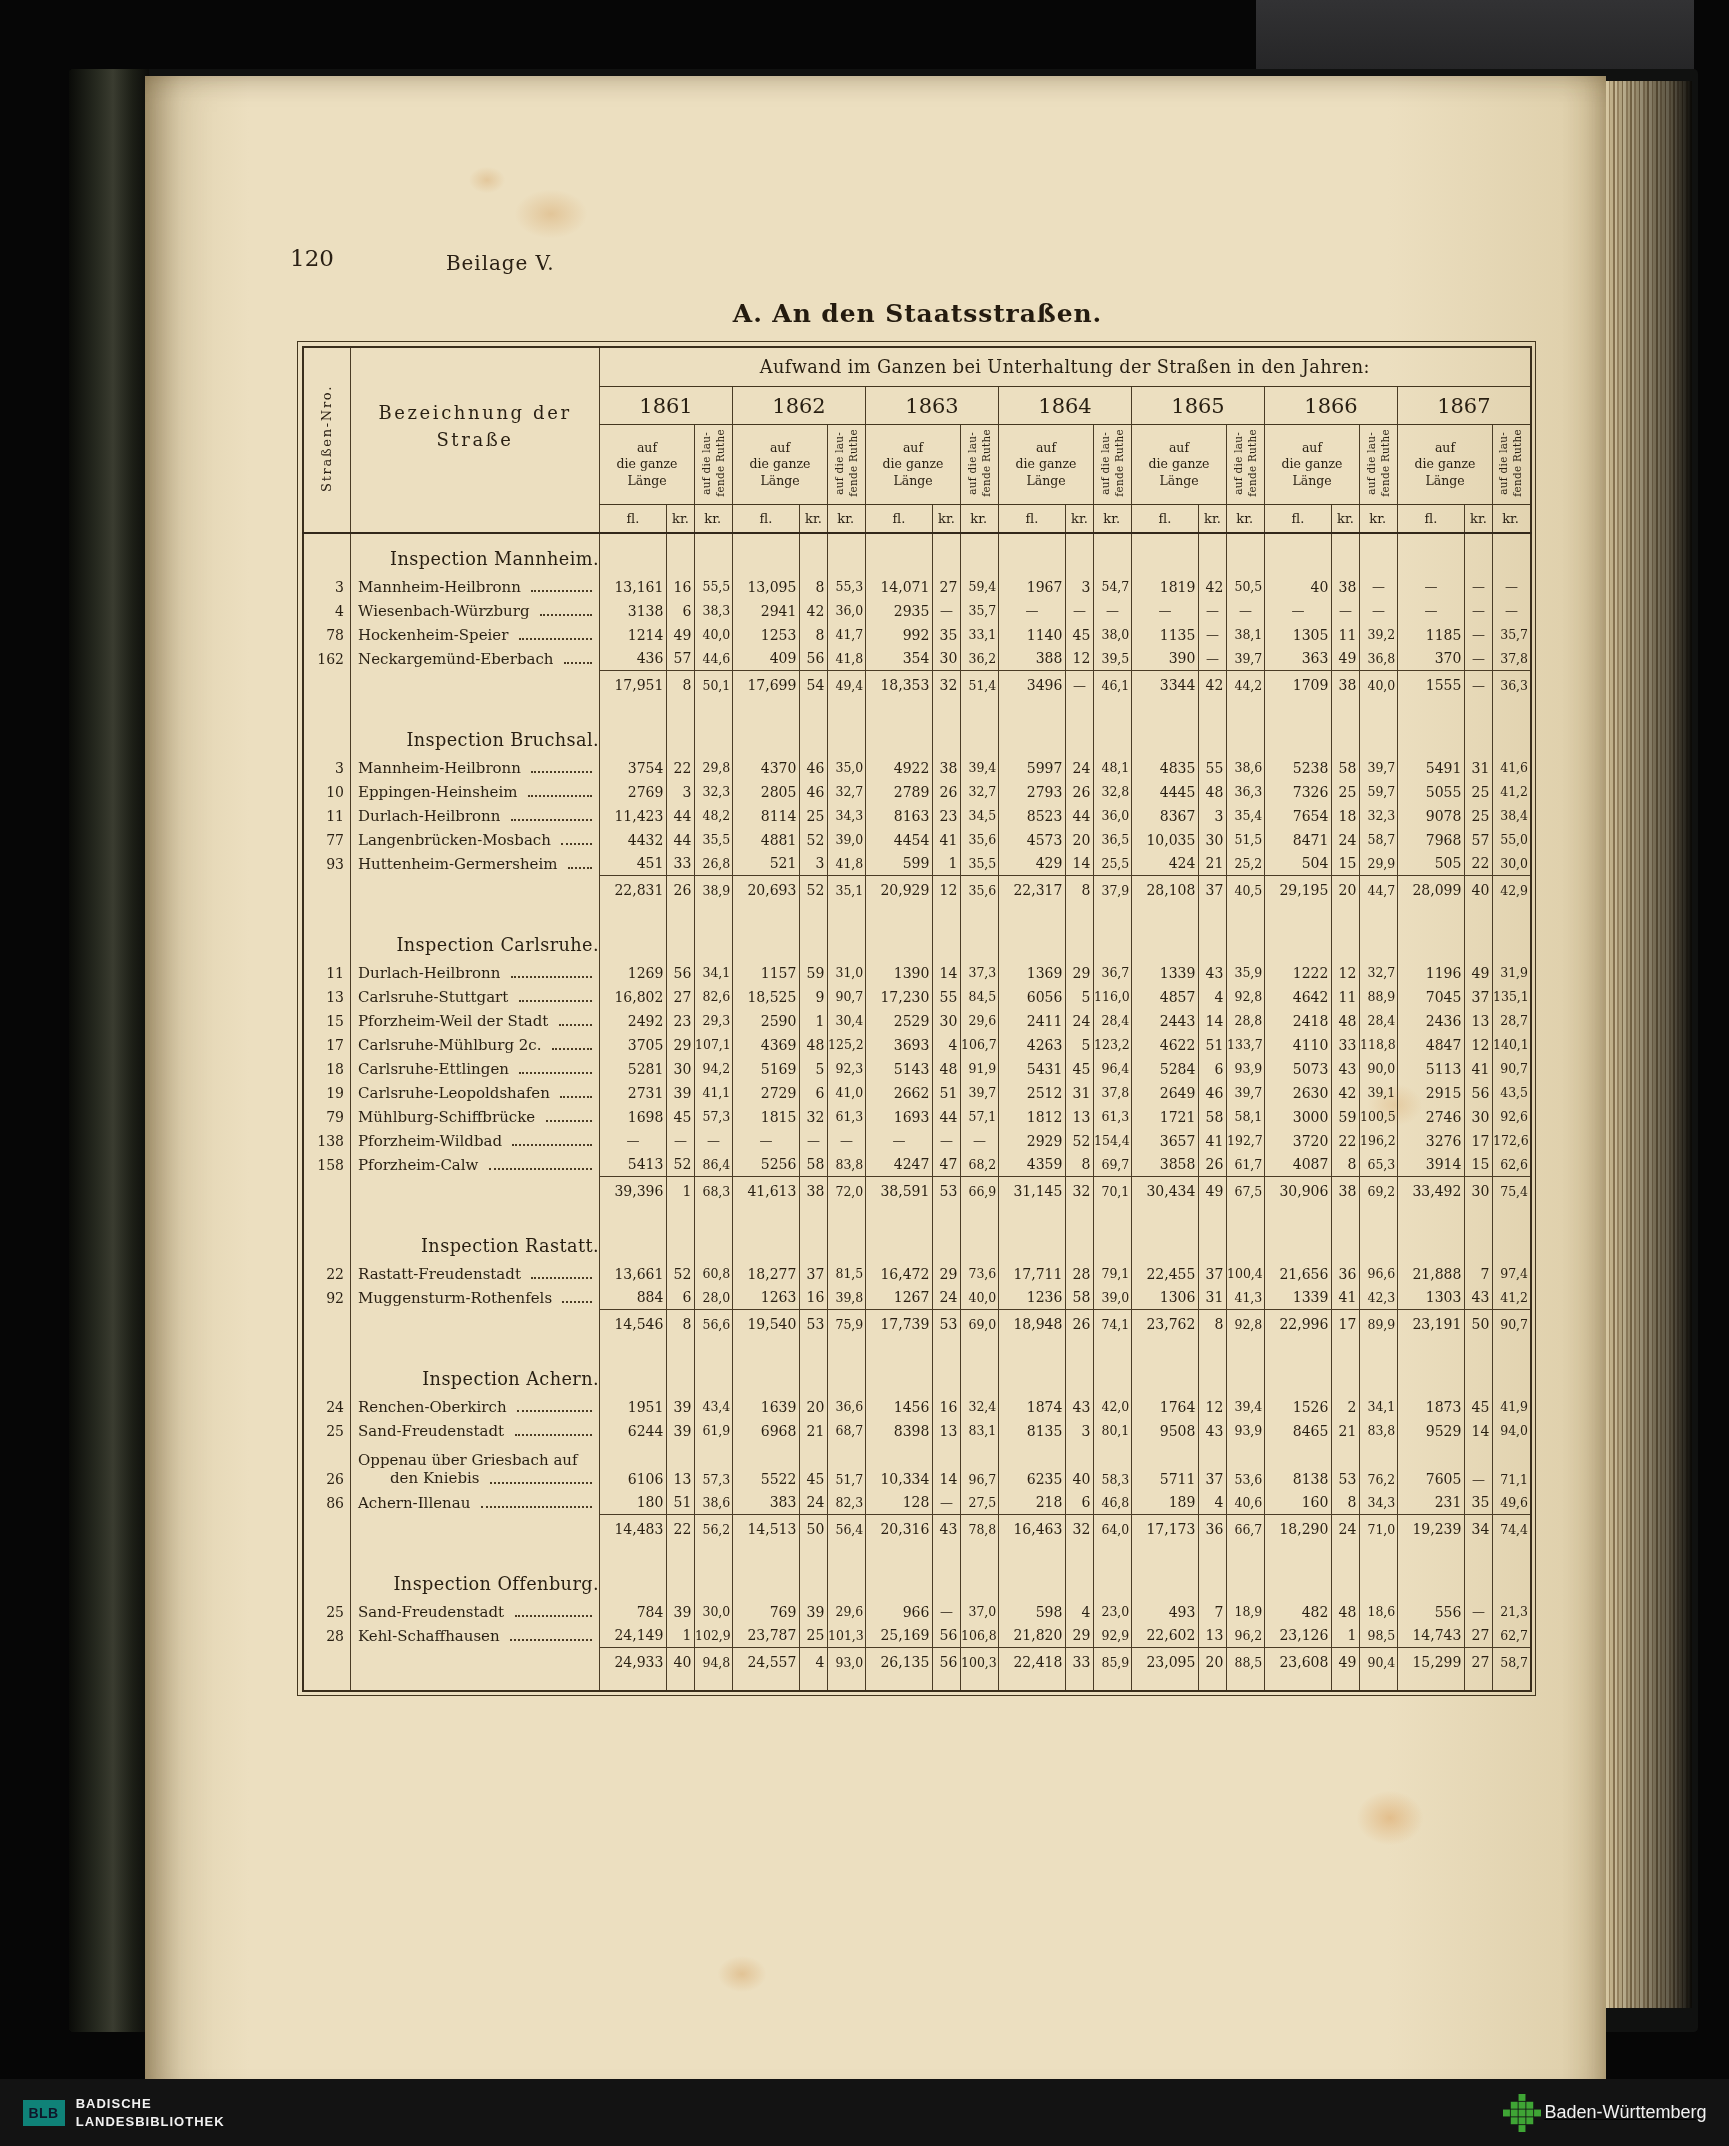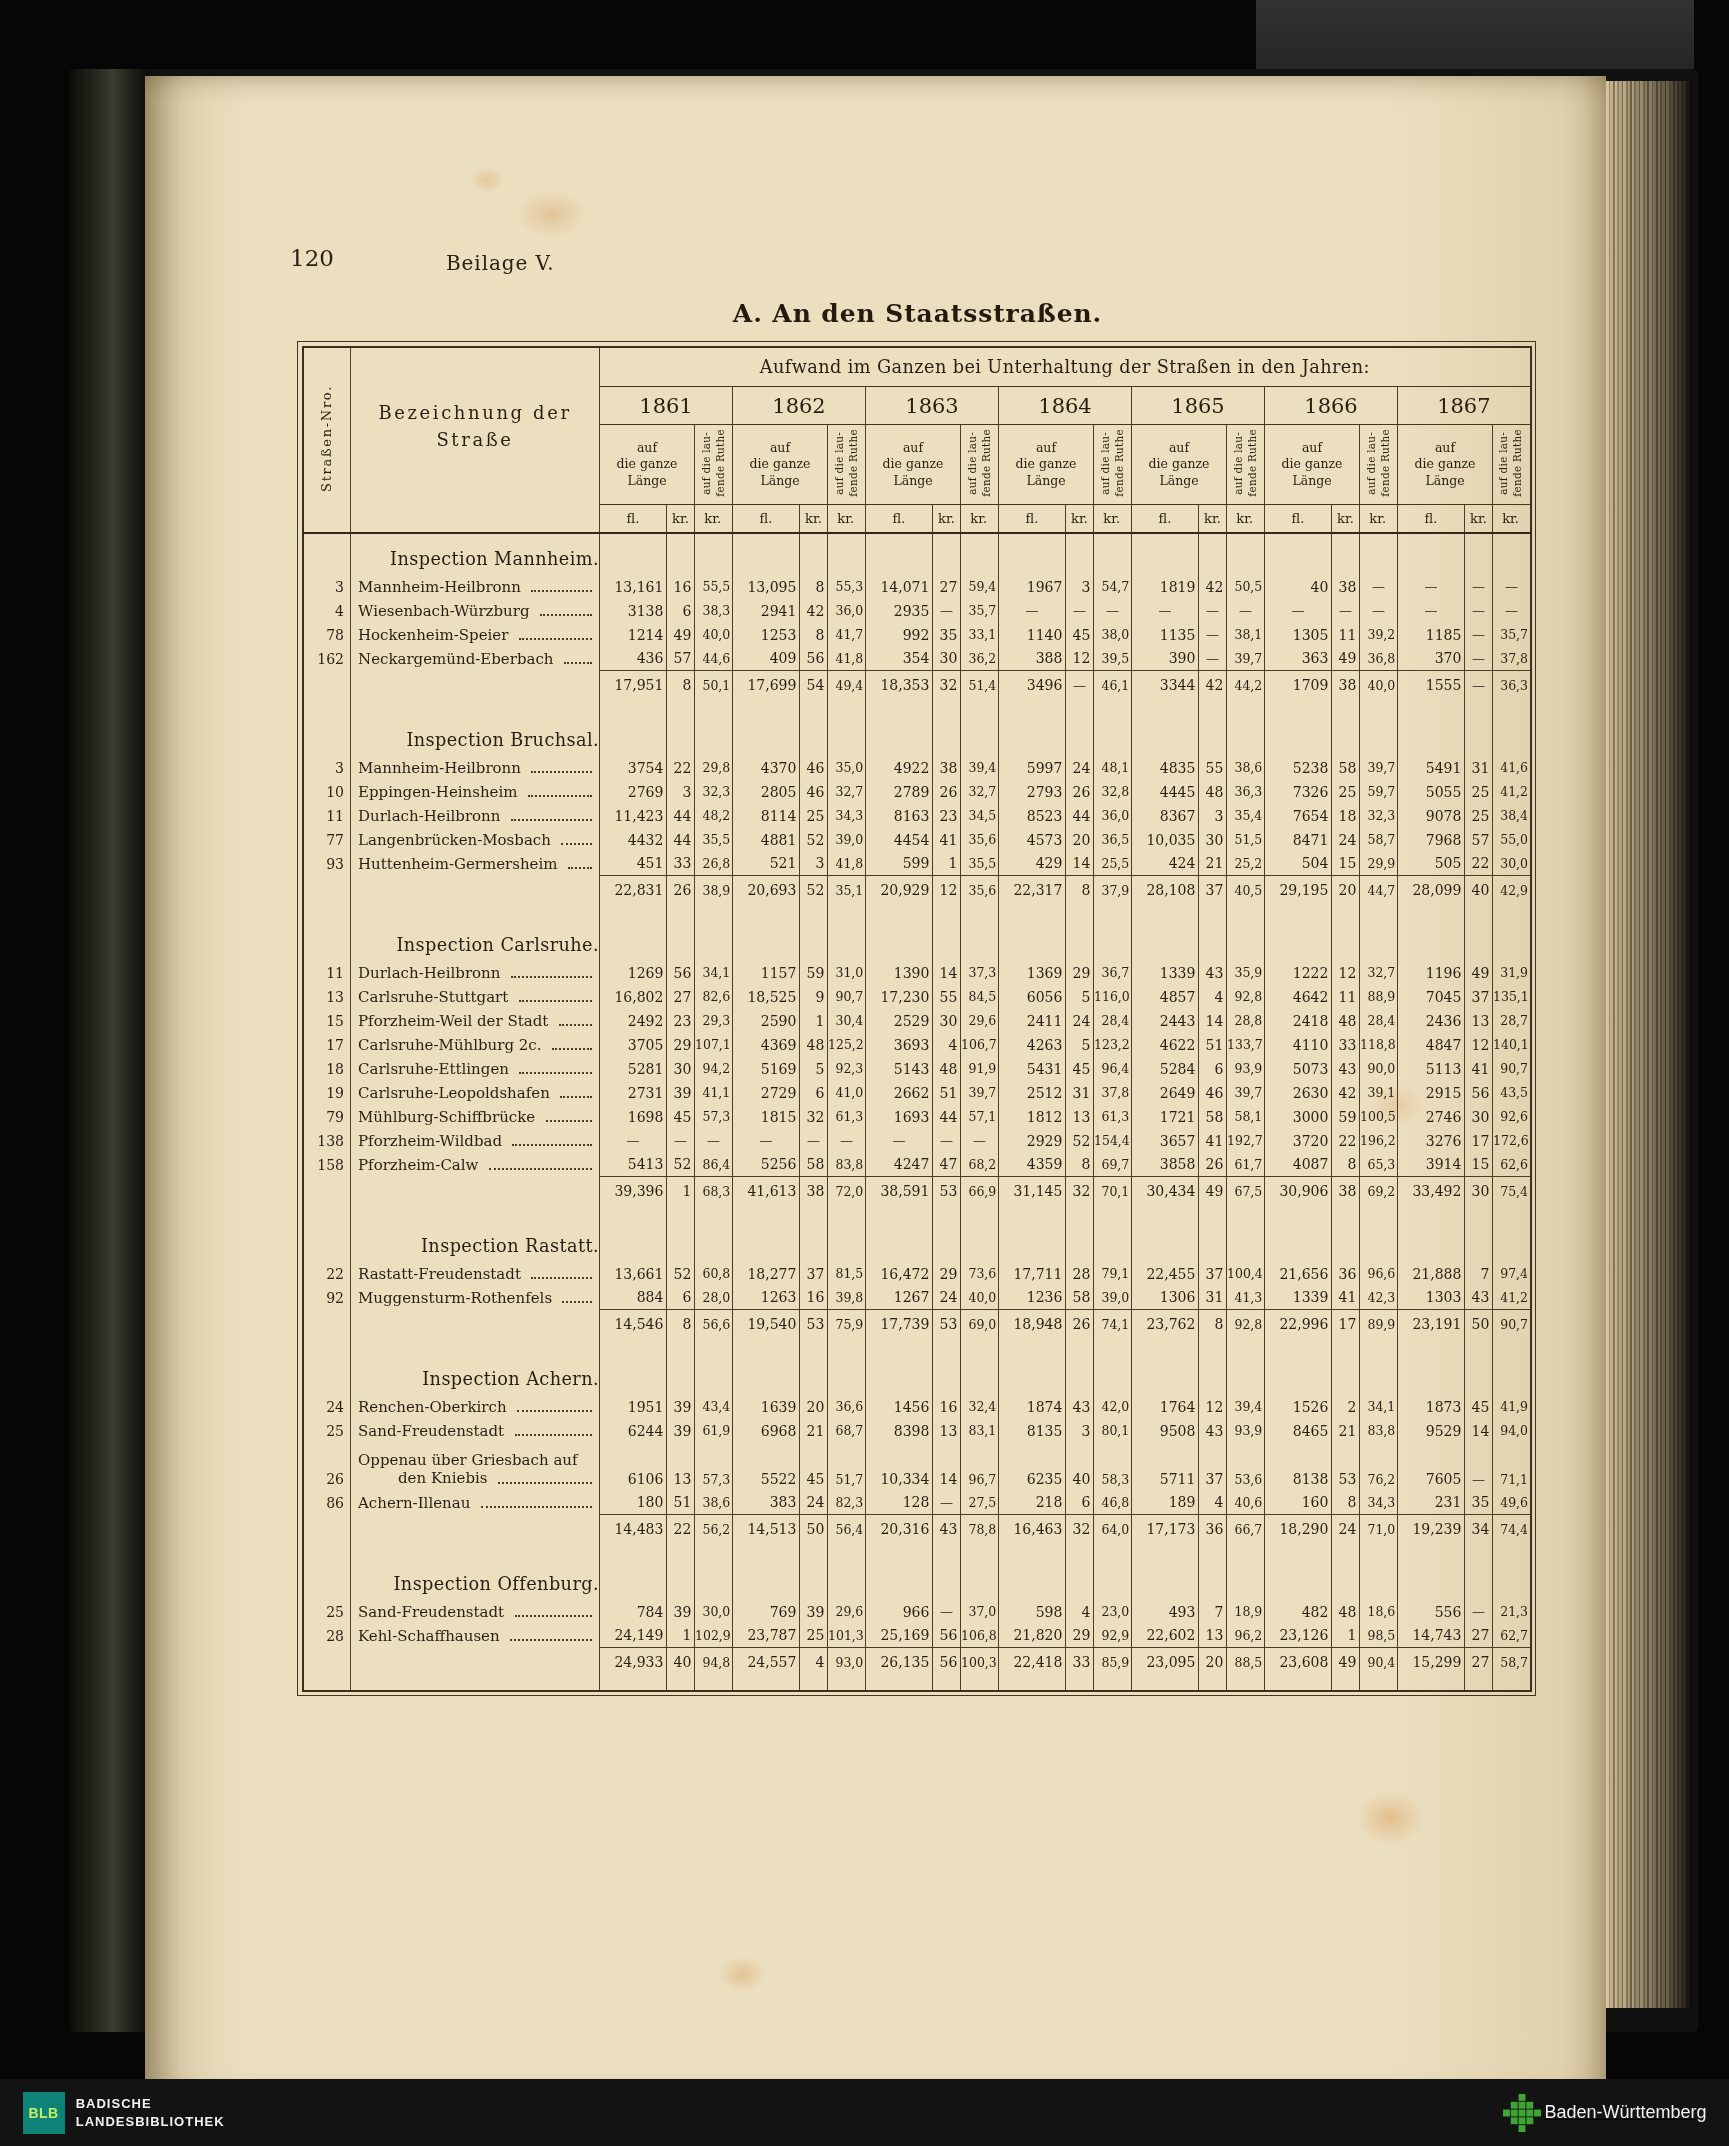--- a/index.html
+++ b/index.html
@@ -67,36 +67,36 @@
   .vert2 { writing-mode:vertical-rl; transform:rotate(180deg); font-size:10.4px; line-height:1.35;
     white-space:pre-line; letter-spacing:0.3px; display:inline-block; }
   .units-row th { border-bottom:2.6px solid #32281a; font-size:13px; height:28px; text-align:center;margin-top:20px; }
 
   
   .data-row td { height:24px; }
   .two-line td { height:48px; vertical-align:bottom; padding-bottom:3.5px; }
   .nr-cell { text-align:right; padding-right:6px; font-size:14px; }
   .name-cell { font-size:15px; padding-left:7px; }
   .nm { display:flex; align-items:flex-end; }
-  .nm2 { margin-left:40px; }
+  .nm2 { margin-left:32px; }
   .leader { flex:1; margin:0 7px 3.5px 10.4px; border-bottom:2.2px dotted #4a3b24; height:10.4px; }
   .v { font-size:14px; text-align:right; padding-right:2.6px; }
   .v-ru { font-size:12.5px; padding-right:1.7px; }
   .v.dash { text-align:center; padding-right:0; font-size:13px; color:#3a2f20; }
   .sec-row td { height:42px; vertical-align:bottom; padding-bottom:6px; }
   .sec-title { text-align:right; font-weight:700; font-size:17.7px; letter-spacing:0.4px; }
   .total-row td { height:29px; }
   .total-row .v { border-top:1.7px solid #4a3c26; }
   .spacer-row td { height:14px; }
 
   
   .footer { position:absolute; left:0; bottom:0; width:1729px; height:67px; background:#131313;
     display:flex; align-items:center; justify-content:space-between; padding:0 22.5px; }
   .blb { display:flex; align-items:center; gap:11.2px; cursor:pointer; }
-  .blb-square { width:42px; height:42px; background:#0f8278; color:#bef264; display:flex;
+  .blb-square { width:42px; height:26px; background:#0f8278; color:#0f172a; display:flex;
     align-items:center; justify-content:center; font:700 14px "Liberation Sans",sans-serif; letter-spacing:0.4px; }
   .blb-text { color:#f2f2f2; font:700 13px/1.35 "Liberation Sans",sans-serif; letter-spacing:1px; }
   .bw { display:flex; align-items:center; gap:3px; cursor:pointer;text-decoration:underline; }
   .bw-text { color:#f2f2f2; font:400 18px "Liberation Sans",sans-serif; }
 </style>
 </head>
 <body>
 
 <div class="stage">
   <div class="book-top-edge"></div>

